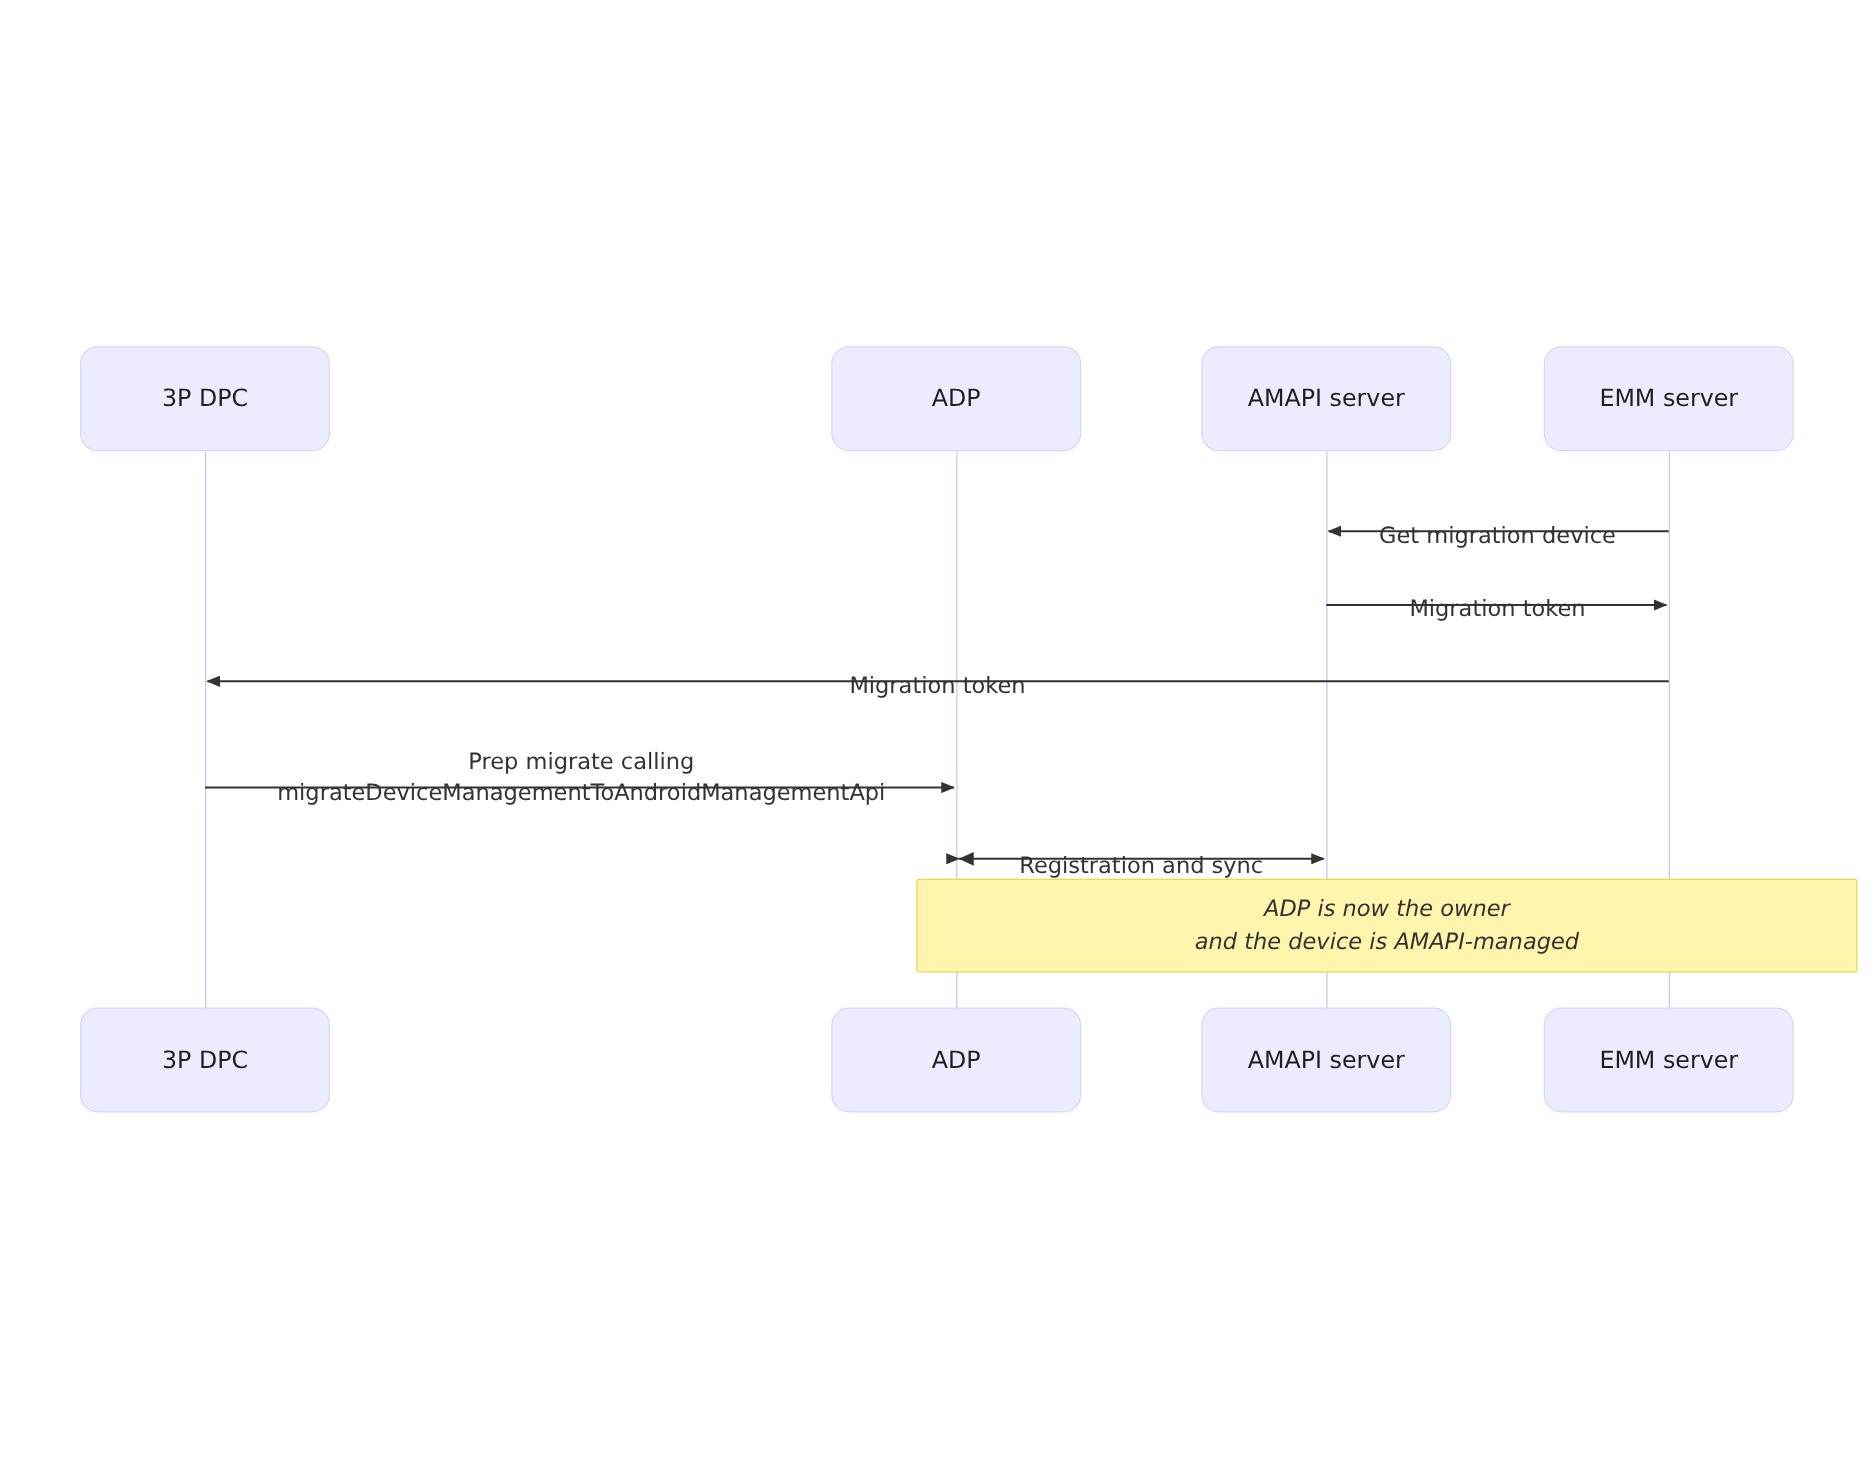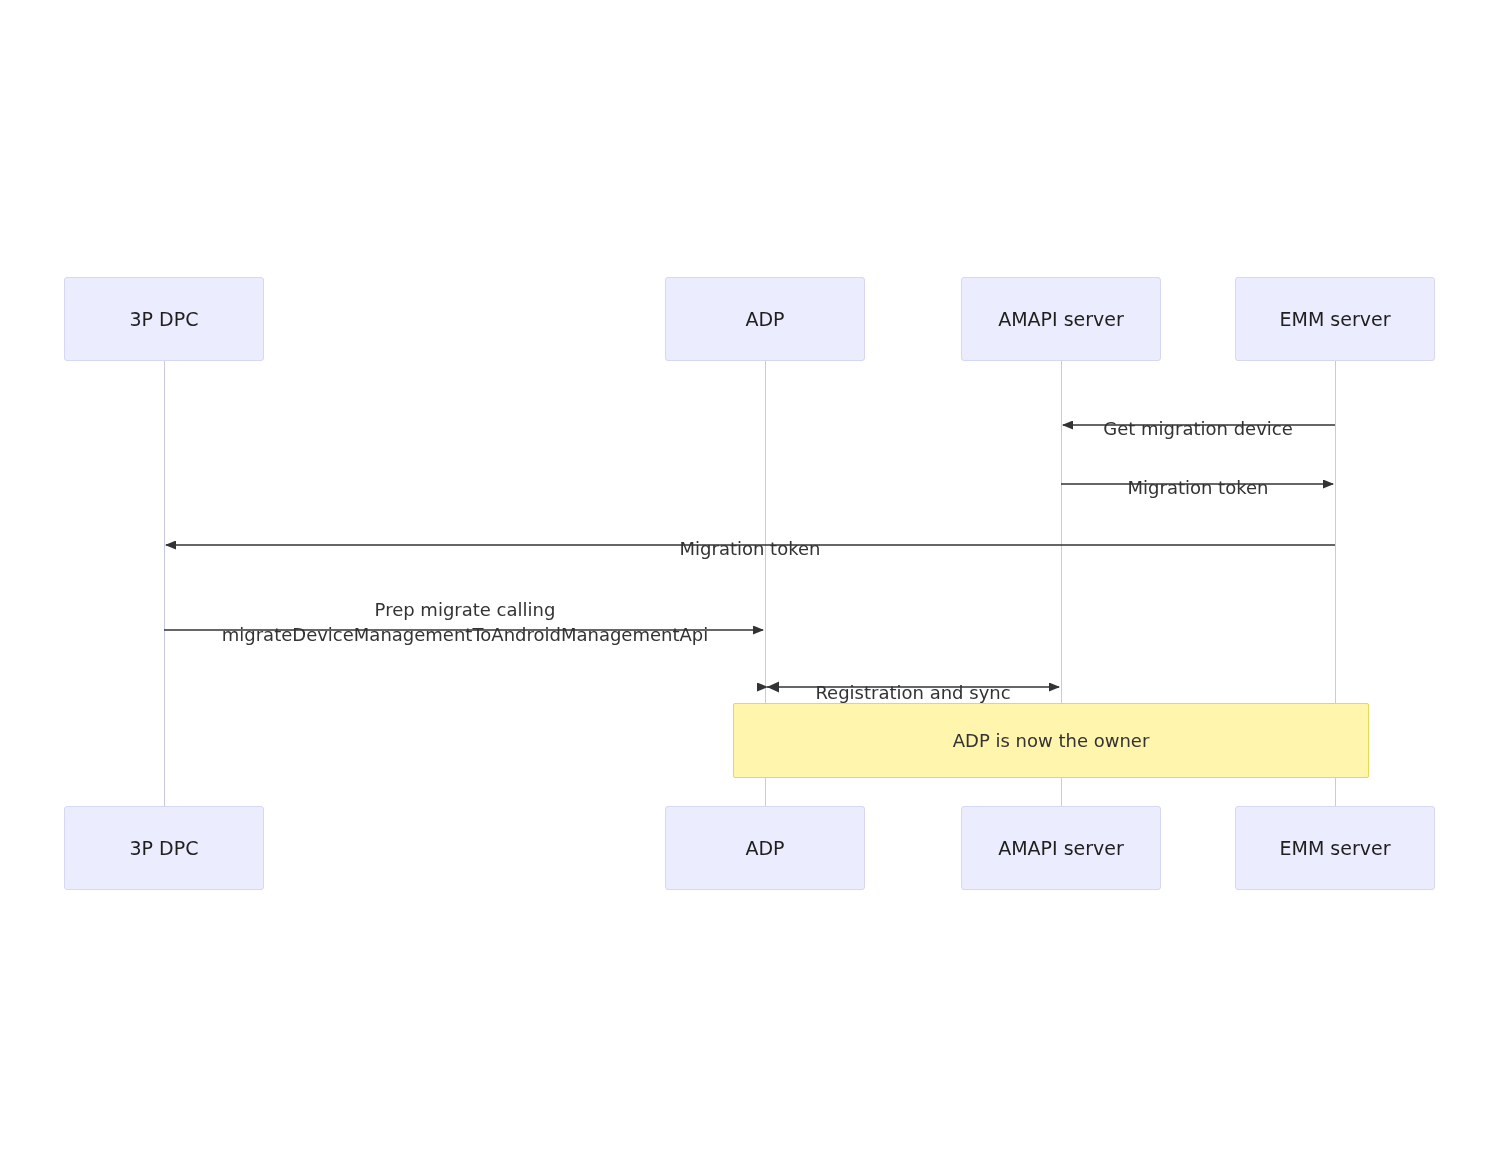--- a/index.html
+++ b/index.html
@@ -16,21 +16,21 @@
   }
   #diagram {
     position: relative;
     width: 1500px;
     height: 1169px;
   }
   .actor-box {
     position: absolute;
     background: #ececff;
     border: 1px solid #d6d6f7;
-    border-radius: 3px;
+    border-radius: 14px;
     display: flex;
     align-items: center;
     justify-content: center;
     font-size: 19px;
     color: #1f1f1f;
     box-sizing: border-box;
   }
   .lifeline {
     position: absolute;
     width: 1px;
@@ -124,22 +124,23 @@
     <span>Migration token</span>
   </div>
   <div class="msg-label" style="left:913px; top:655px;">
     <span>Registration and sync</span>
   </div>
   <div class="msg-label" style="left:465px; top:572px;">
     <span>Prep migrate calling
 migrateDeviceManagementToAndroidManagementApi</span>
   </div>
 
-  <div class="note" style="left:733px; top:703px; width:636px; height:75px;">
+  <div class="note" style="left:733px; top:703px; width:753px; height:75px;font-style:italic;">
     <span>ADP is now the owner</span>
+    <span>and the device is AMAPI-managed</span>
   </div>
 
   <div class="actor-box" style="left:64px; top:806px; width:200px; height:84px;">
     <span>3P DPC</span>
   </div>
   <div class="actor-box" style="left:665px; top:806px; width:200px; height:84px;">
     <span>ADP</span>
   </div>
   <div class="actor-box" style="left:961px; top:806px; width:200px; height:84px;">
     <span>AMAPI server</span>

